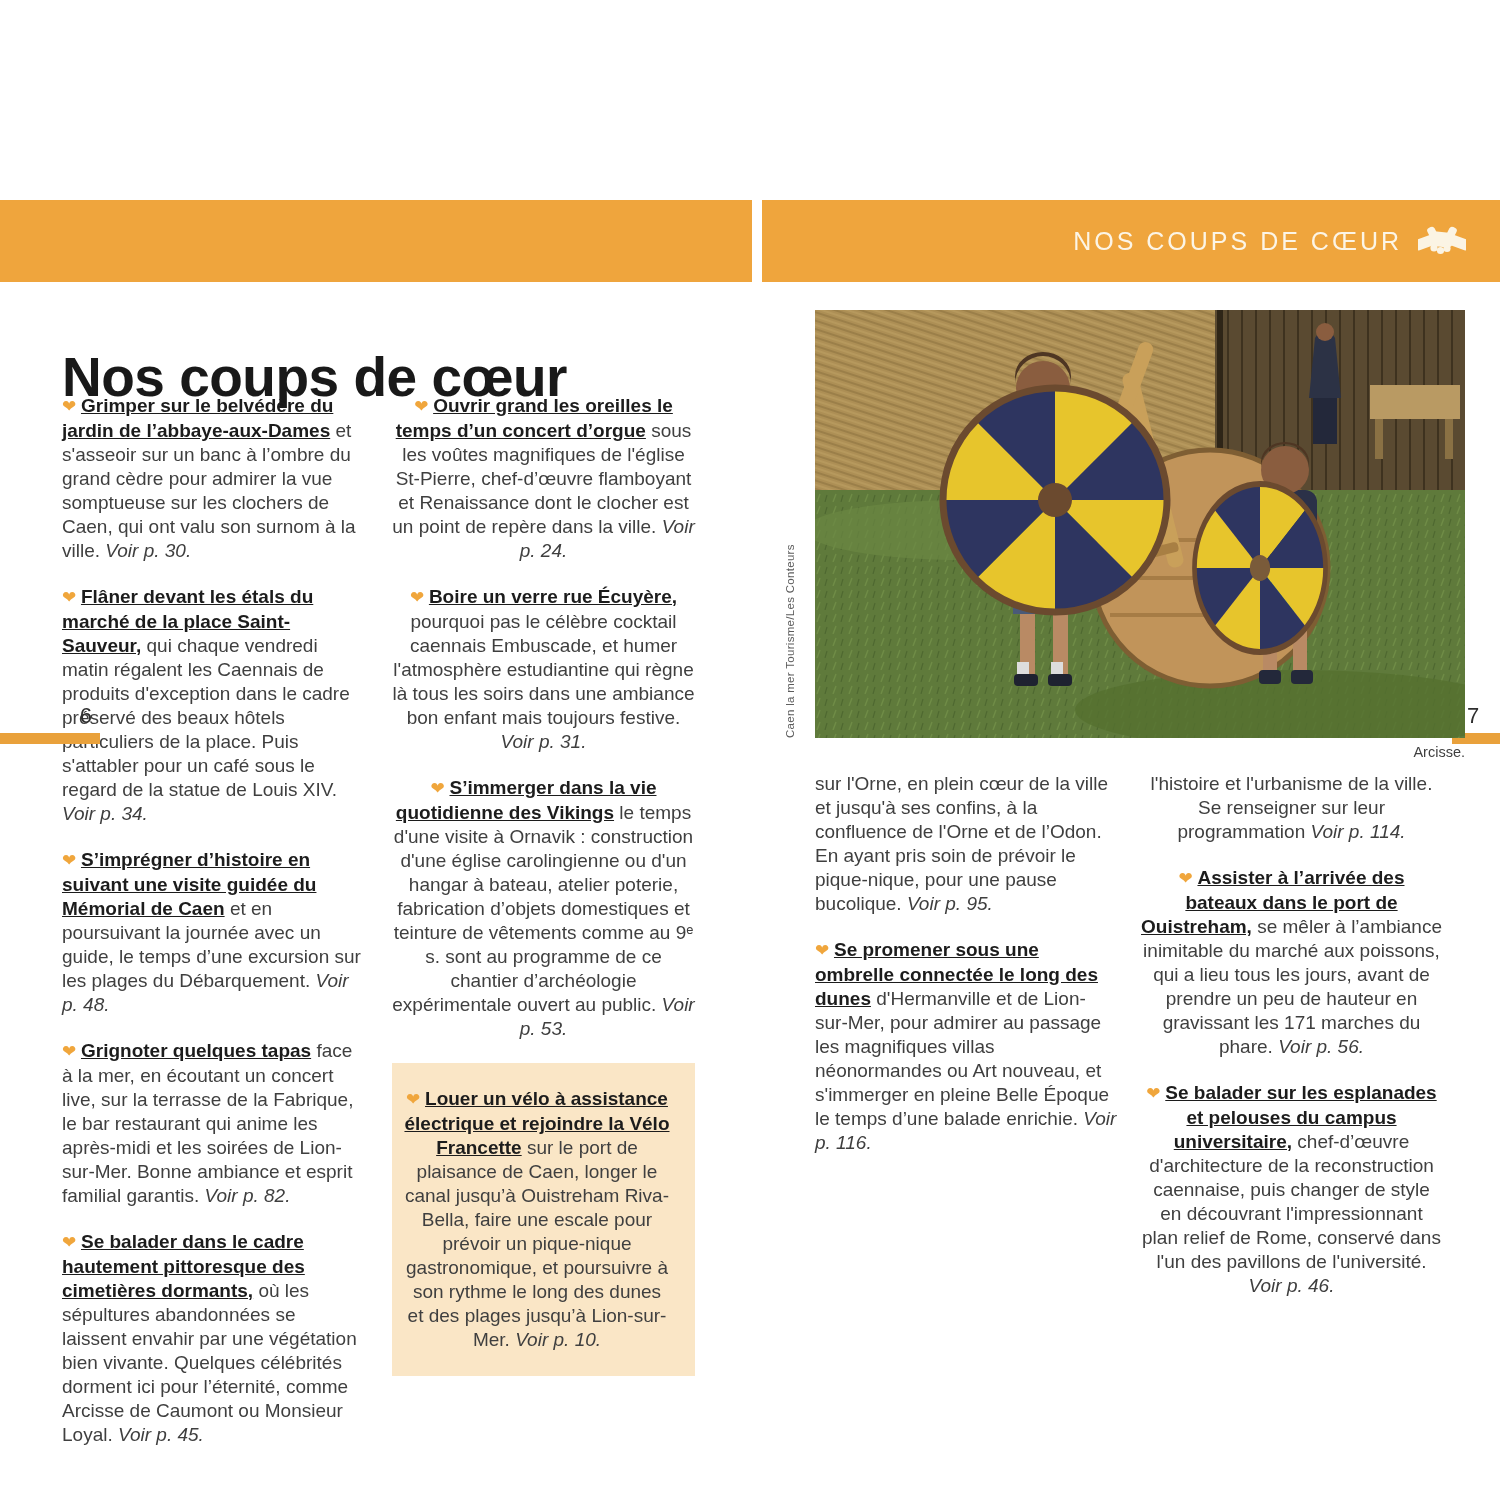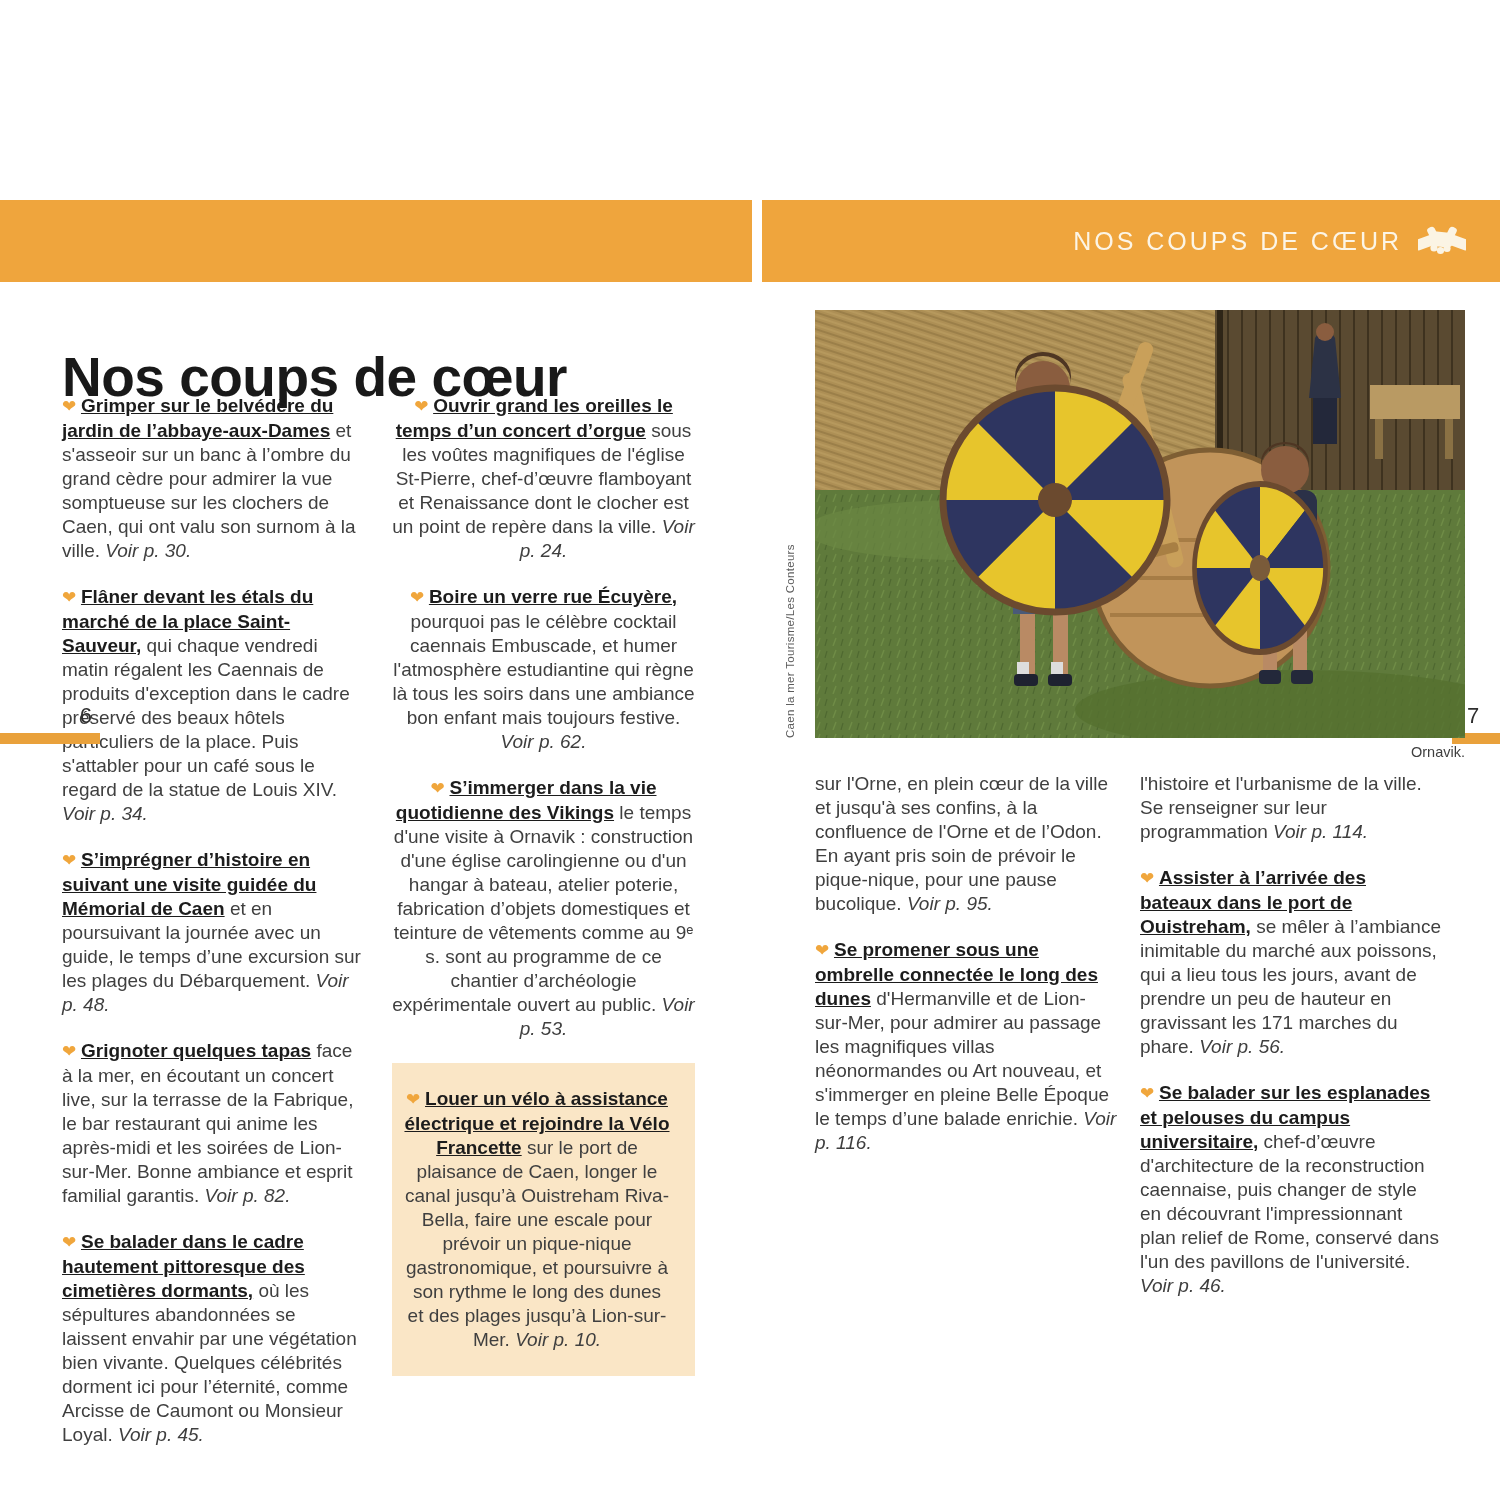--- a/index.html
+++ b/index.html
@@ -14,21 +14,21 @@
   .band-icon{width:48px;height:40px;flex:0 0 auto;}
 
   
   .title{position:absolute;left:62px;top:308px;font-size:55px;font-weight:600;color:#191919;letter-spacing:-0.5px;}
 
   
   .col{position:absolute;width:303px;}
   #lcol1{left:62px;top:394px;}
   #lcol2{left:392px;top:394px;text-align:center;}
   #rcol1{left:815px;top:772px;}
-  #rcol2{left:1140px;top:772px;}
+  #rcol2{left:1140px;top:772px;text-align:center;}
 
   .para{margin:0 0 22px 0;font-size:19px;line-height:24px;color:#3f3f3f;}
   .para b{color:#1c1c1c;font-weight:700;text-decoration:underline;}
   .voir{font-style:italic;}
   .heart{color:#F0A63C;font-size:17px;}
 
   .highlight-box{background:#FAE6C6;padding:24px 24px 6px 11px;margin-top:4px;}
   .highlight-box .para{margin-bottom:18px;}
 
   
@@ -72,21 +72,21 @@
   <div id="lcol1" class="col">
       <p class="para"><span class="heart">❤ </span><b>Grimper sur le belvédère du jardin de l’abbaye-aux-Dames</b> et s'asseoir sur un banc à l’ombre du grand cèdre pour admirer la vue somptueuse sur les clochers de Caen, qui ont valu son surnom à la ville. <i class="voir">Voir p. 30.</i></p>
       <p class="para"><span class="heart">❤ </span><b>Flâner devant les étals du marché de la place Saint-Sauveur,</b> qui chaque vendredi matin régalent les Caennais de produits d'exception dans le cadre préservé des beaux hôtels particuliers de la place. Puis s'attabler pour un café sous le regard de la statue de Louis XIV. <i class="voir">Voir p. 34.</i></p>
       <p class="para"><span class="heart">❤ </span><b>S’imprégner d’histoire en suivant une visite guidée du Mémorial de Caen</b> et en poursuivant la journée avec un guide, le temps d’une excursion sur les plages du Débarquement. <i class="voir">Voir p. 48.</i></p>
       <p class="para"><span class="heart">❤ </span><b>Grignoter quelques tapas</b> face à la mer, en écoutant un concert live, sur la terrasse de la Fabrique, le bar restaurant qui anime les après-midi et les soirées de Lion-sur-Mer. Bonne ambiance et esprit familial garantis. <i class="voir">Voir p. 82.</i></p>
       <p class="para"><span class="heart">❤ </span><b>Se balader dans le cadre hautement pittoresque des cimetières dormants,</b> où les sépultures abandonnées se laissent envahir par une végétation bien vivante. Quelques célébrités dorment ici pour l’éternité, comme Arcisse de Caumont ou Monsieur Loyal. <i class="voir">Voir p. 45.</i></p>
     </div>
   <div id="lcol2" class="col">
     <div>
         <p class="para"><span class="heart">❤ </span><b>Ouvrir grand les oreilles le temps d’un concert d’orgue</b> sous les voûtes magnifiques de l'église St-Pierre, chef-d’œuvre flamboyant et Renaissance dont le clocher est un point de repère dans la ville. <i class="voir">Voir p. 24.</i></p>
-        <p class="para"><span class="heart">❤ </span><b>Boire un verre rue Écuyère,</b> pourquoi pas le célèbre cocktail caennais Embuscade, et humer l'atmosphère estudiantine qui règne là tous les soirs dans une ambiance bon enfant mais toujours festive. <i class="voir">Voir p. 62.</i></p>
+        <p class="para"><span class="heart">❤ </span><b>Boire un verre rue Écuyère,</b> pourquoi pas le célèbre cocktail caennais Embuscade, et humer l'atmosphère estudiantine qui règne là tous les soirs dans une ambiance bon enfant mais toujours festive. <i class="voir">Voir p. 31.</i></p>
         <p class="para"><span class="heart">❤ </span><b>S’immerger dans la vie quotidienne des Vikings</b> le temps d'une visite à Ornavik : construction d'une église carolingienne ou d'un hangar à bateau, atelier poterie, fabrication d’objets domestiques et teinture de vêtements comme au 9ᵉ s. sont au programme de ce chantier d’archéologie expérimentale ouvert au public. <i class="voir">Voir p. 53.</i></p>
       </div>
     <div class="highlight-box">
         <p class="para"><span class="heart">❤ </span><b>Louer un vélo à assistance électrique et rejoindre la Vélo Francette</b> sur le port de plaisance de Caen, longer le canal jusqu’à Ouistreham Riva-Bella, faire une escale pour prévoir un pique-nique gastronomique, et poursuivre à son rythme le long des dunes et des plages jusqu’à Lion-sur-Mer. <i class="voir">Voir p. 10.</i></p>
       </div>
   </div>
 
   <div id="pagenum-left" class="pagenum">6</div>
   <div id="bar-left" class="margin-bar"></div>
   <div id="pagenum-right" class="pagenum">7</div>
@@ -180,21 +180,21 @@
         <path d="M0,0 L0,112 A112,112 0 0 1 -79,79 Z" fill="#E7C52C"></path>
         <path d="M0,0 L-79,79 A112,112 0 0 1 -112,0 Z" fill="#2E3560"></path>
         <path d="M0,0 L-112,0 A112,112 0 0 1 -79,-79 Z" fill="#E7C52C"></path>
         <path d="M0,0 L-79,-79 A112,112 0 0 1 0,-112 Z" fill="#2E3560"></path>
         <circle cx="0" cy="0" r="112" fill="none" stroke="#6B4A2F" stroke-width="7"></circle>
         <circle cx="0" cy="0" r="17" fill="#6B4A2F"></circle>
       </g>
     </svg>
   </div>
   <div class="photo-credit">Caen la mer Tourisme/Les Conteurs</div>
-  <div class="photo-caption">Ornavik.</div>
+  <div class="photo-caption">Arcisse.</div>
 
   <div id="rcol1" class="col">
       <p class="para">sur l'Orne, en plein cœur de la ville et jusqu'à ses confins, à la confluence de l'Orne et de l’Odon. En ayant pris soin de prévoir le pique-nique, pour une pause bucolique. <i class="voir">Voir p. 95.</i></p>
       <p class="para"><span class="heart">❤ </span><b>Se promener sous une ombrelle connectée le long des dunes</b> d'Hermanville et de Lion-sur-Mer, pour admirer au passage les magnifiques villas néonormandes ou Art nouveau, et s'immerger en pleine Belle Époque le temps d’une balade enrichie. <i class="voir">Voir p. 116.</i></p>
     </div>
   <div id="rcol2" class="col">
       <p class="para">l'histoire et l'urbanisme de la ville. Se renseigner sur leur programmation <i class="voir">Voir p. 114.</i></p>
       <p class="para"><span class="heart">❤ </span><b>Assister à l’arrivée des bateaux dans le port de Ouistreham,</b> se mêler à l’ambiance inimitable du marché aux poissons, qui a lieu tous les jours, avant de prendre un peu de hauteur en gravissant les 171 marches du phare. <i class="voir">Voir p. 56.</i></p>
       <p class="para"><span class="heart">❤ </span><b>Se balader sur les esplanades et pelouses du campus universitaire,</b> chef-d’œuvre d'architecture de la reconstruction caennaise, puis changer de style en découvrant l'impressionnant plan relief de Rome, conservé dans l'un des pavillons de l'université. <i class="voir">Voir p. 46.</i></p>
     </div>

